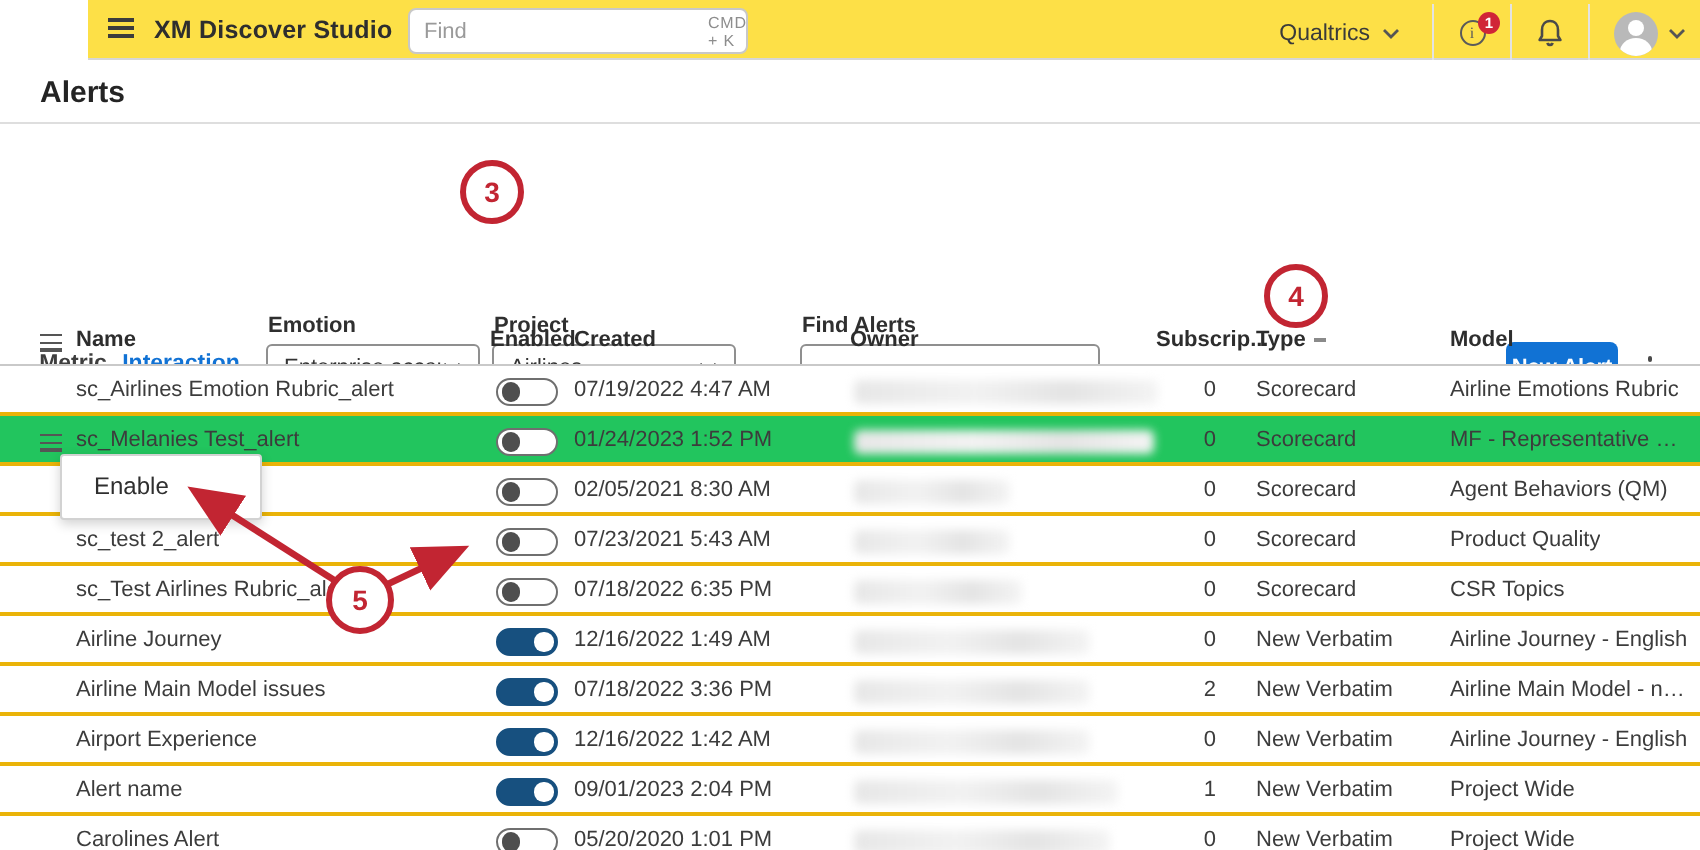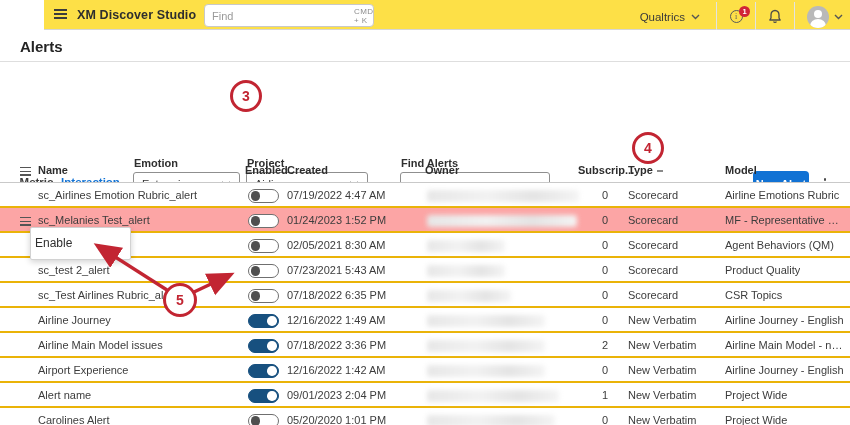--- a/index.html
+++ b/index.html
@@ -49,39 +49,39 @@
   .kebab i { width:2.5px; height:2.5px; background:#4a4a4a; border-radius:50%; }
 
   
   .table { position:absolute; top:160px; left:0; width:850px; }
   .thead { position:relative; height:23px; border-bottom:1px solid #c9c9c9; }
   .th { position:absolute; top:4px; font-size:11px; font-weight:700; color:#2d2d2d; cursor:pointer; white-space:nowrap; }
   .cols-icon { position:absolute; left:20px; top:7px; width:11px; cursor:pointer; }
   .cols-icon i, .drag-icon i { display:block; height:1.4px; background:#555; margin-bottom:2.2px; }
   .sort-dash { display:inline-block; width:6px; height:2px; background:#8a8a8a; margin-left:4px; vertical-align:middle; }
   .row { position:relative; height:25px; border-bottom:2px solid #eab308; background:#fff; cursor:pointer; }
-  .row.selected { background:#fca5a5; }
+  .row.selected { background:#22c55e; }
   .drag-icon { position:absolute; left:20px; top:9px; width:11px; }
   .cell { position:absolute; top:0; height:25px; line-height:25px; font-size:11px; color:#3c3c3c; white-space:nowrap; }
   .c-name { left:38px; max-width:200px; overflow:hidden; text-overflow:ellipsis; }
   .c-created { left:287px; }
   .c-subs { left:575px; width:33px; text-align:right; }
   .c-type { left:628px; }
   .c-model { left:725px; max-width:120px; overflow:hidden; text-overflow:ellipsis; }
   .owner-blur { position:absolute; left:427px; top:7px; height:12px; border-radius:3px;
                 background:linear-gradient(90deg,#e7e7e7,#f2f2f2 40%,#e4e4e4 70%,#f4f4f4); filter:blur(2.5px); }
   .toggle { position:absolute; left:248px; top:6px; width:31px; height:14px; border-radius:8px; cursor:pointer; }
   .toggle.off { background:#fff; border:1.4px solid #6f6f6f; }
   .toggle.off .knob { position:absolute; left:1.5px; top:1.2px; width:9.5px; height:9.5px; border-radius:50%; background:#4f4f4f; }
   .toggle.on { background:var(--toggle-on,#17507f); border:1.4px solid var(--toggle-on,#17507f); }
   .toggle.on .knob { position:absolute; right:1.5px; top:1.2px; width:9.5px; height:9.5px; border-radius:50%; background:#fff; }
 
   
   .ctx-menu { position:absolute; left:30px; top:227px; width:101px; background:#fff; border:1px solid #d2d2d2; border-radius:2px; box-shadow:0 2px 6px rgba(0,0,0,.18); z-index:40; }
-  .ctx-item { height:31px; line-height:31px; padding-left:4px; font-size:12px; color:#2f2f2f; cursor:pointer; }
+  .ctx-item { height:31px; line-height:31px; padding-left:16px; font-size:12px; color:#2f2f2f; cursor:pointer; }
 
   
   .anno-svg { position:absolute; left:0; top:0; width:850px; height:425px; z-index:50; pointer-events:none; }
   .anno-circle { position:absolute; border:3.2px solid var(--anno,#c22532); border-radius:50%; background:#fff; color:var(--anno,#c22532); display:flex; align-items:center; justify-content:center; font-size:14px; font-weight:700; z-index:51; pointer-events:none; }
   .circle-3 { left:230px; top:80px; width:32px; height:32px; }
   .circle-4 { left:632px; top:132px; width:32px; height:32px; }
   .circle-5 { left:163px; top:283px; width:34px; height:34px; }
 </style>
 </head>
 <body>

